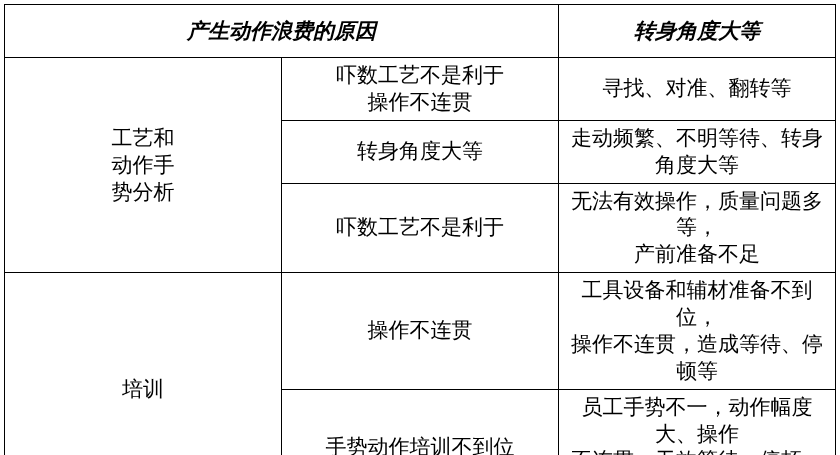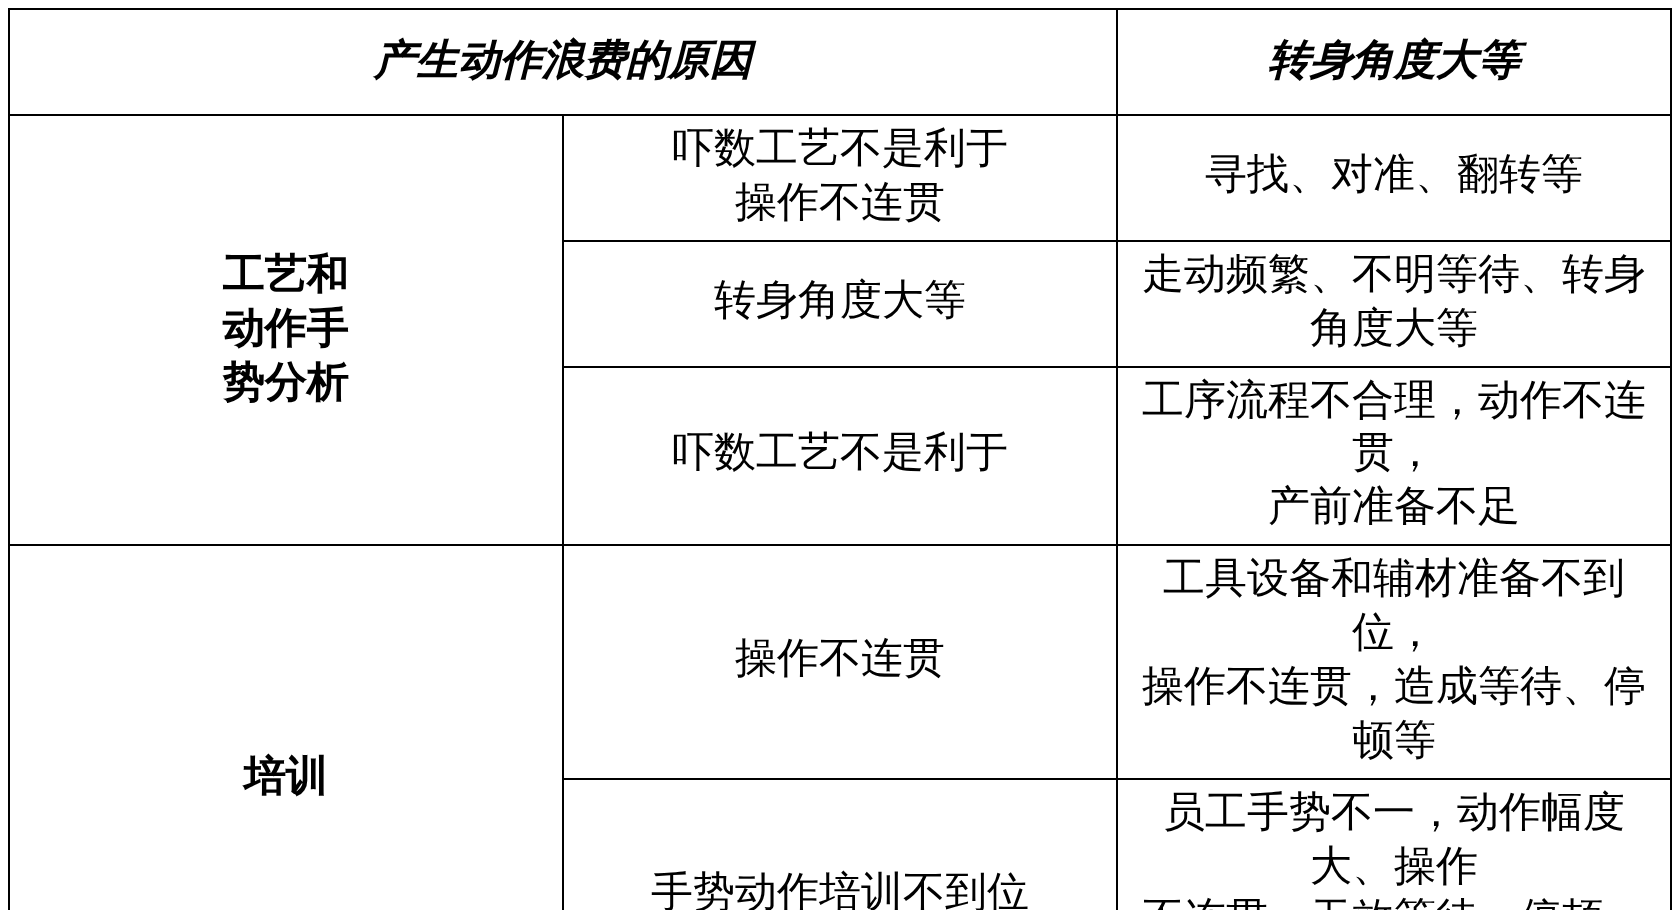--- a/index.html
+++ b/index.html
@@ -38,21 +38,20 @@
   }
   td.header-cell {
     font-weight: bold;
     font-size: 22px;
     height: 44px;
     font-style: italic;
   }
   td.group-cell {
     font-size: 21px;
     width: 96px;
-    font-weight: bold;
   }
   td.cause-cell {
     width: 278px;
   }
   td.result-cell {
     width: 452px;
   }
   .line {
     display: block;
   }
@@ -90,21 +89,21 @@
         <td class="result-cell">
           <span class="line">走动频繁、不明等待、转身角度大等</span>
         </td>
       </tr>
 
       <tr>
         <td class="cause-cell">
           <span class="line">吓数工艺不是利于</span>
         </td>
         <td class="result-cell">
-          <span class="line">工序流程不合理，动作不连贯，</span>
+          <span class="line">无法有效操作，质量问题多等，</span>
           <span class="line">产前准备不足</span>
         </td>
       </tr>
 
       <tr>
         <td class="group-cell" rowspan="2">
           <span class="line">培训</span>
         </td>
         <td class="cause-cell">
           <span class="line">操作不连贯</span>

